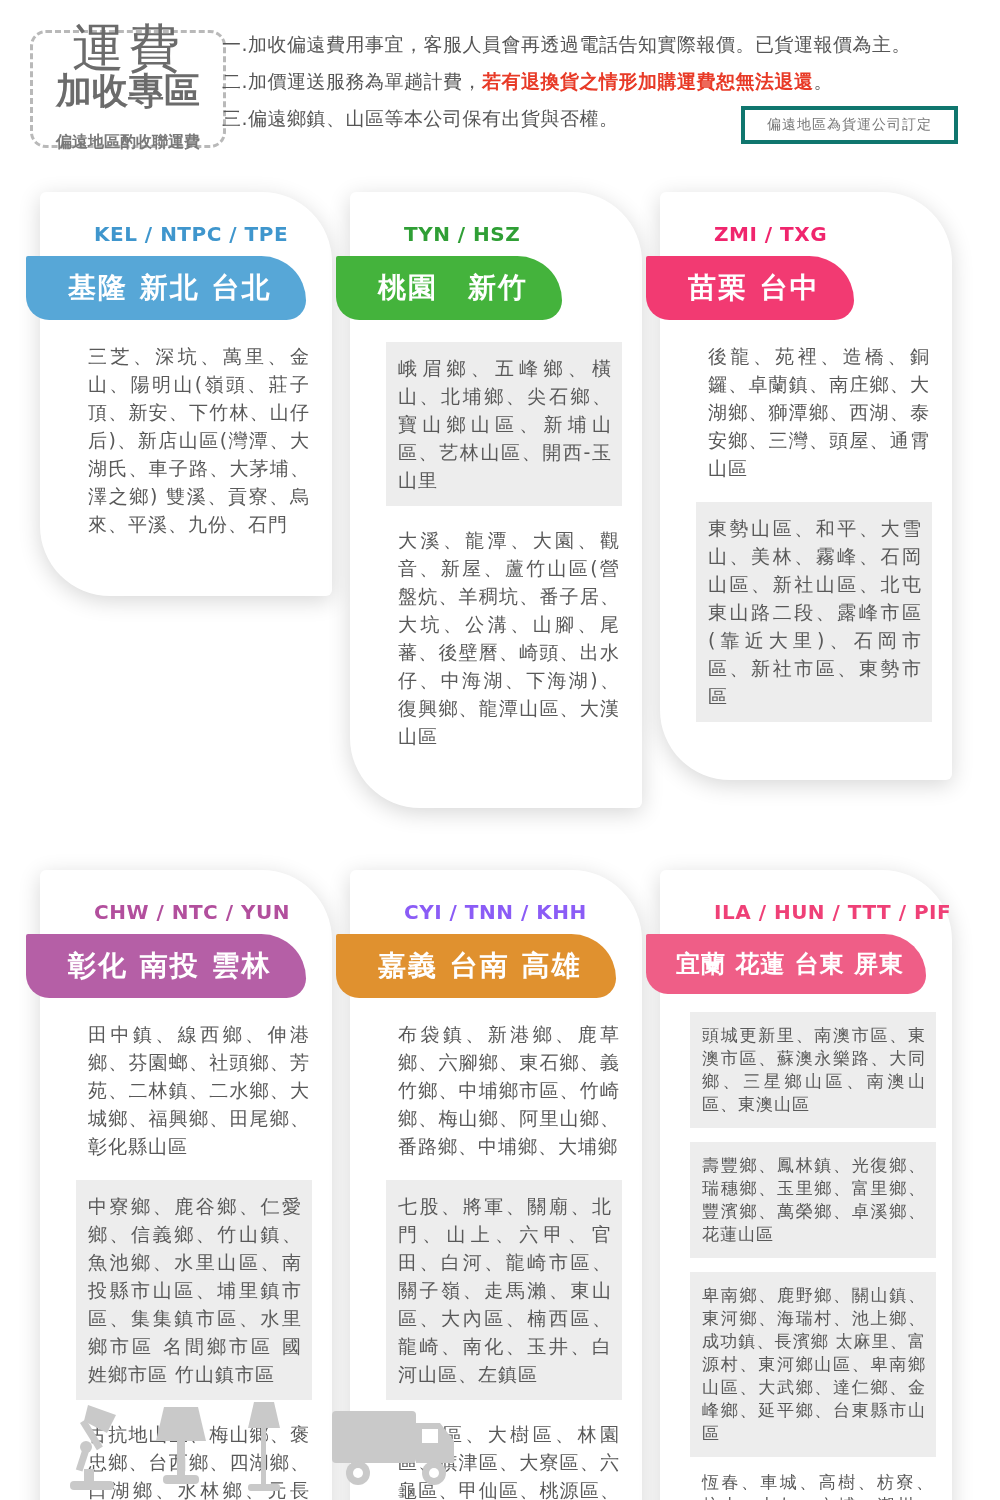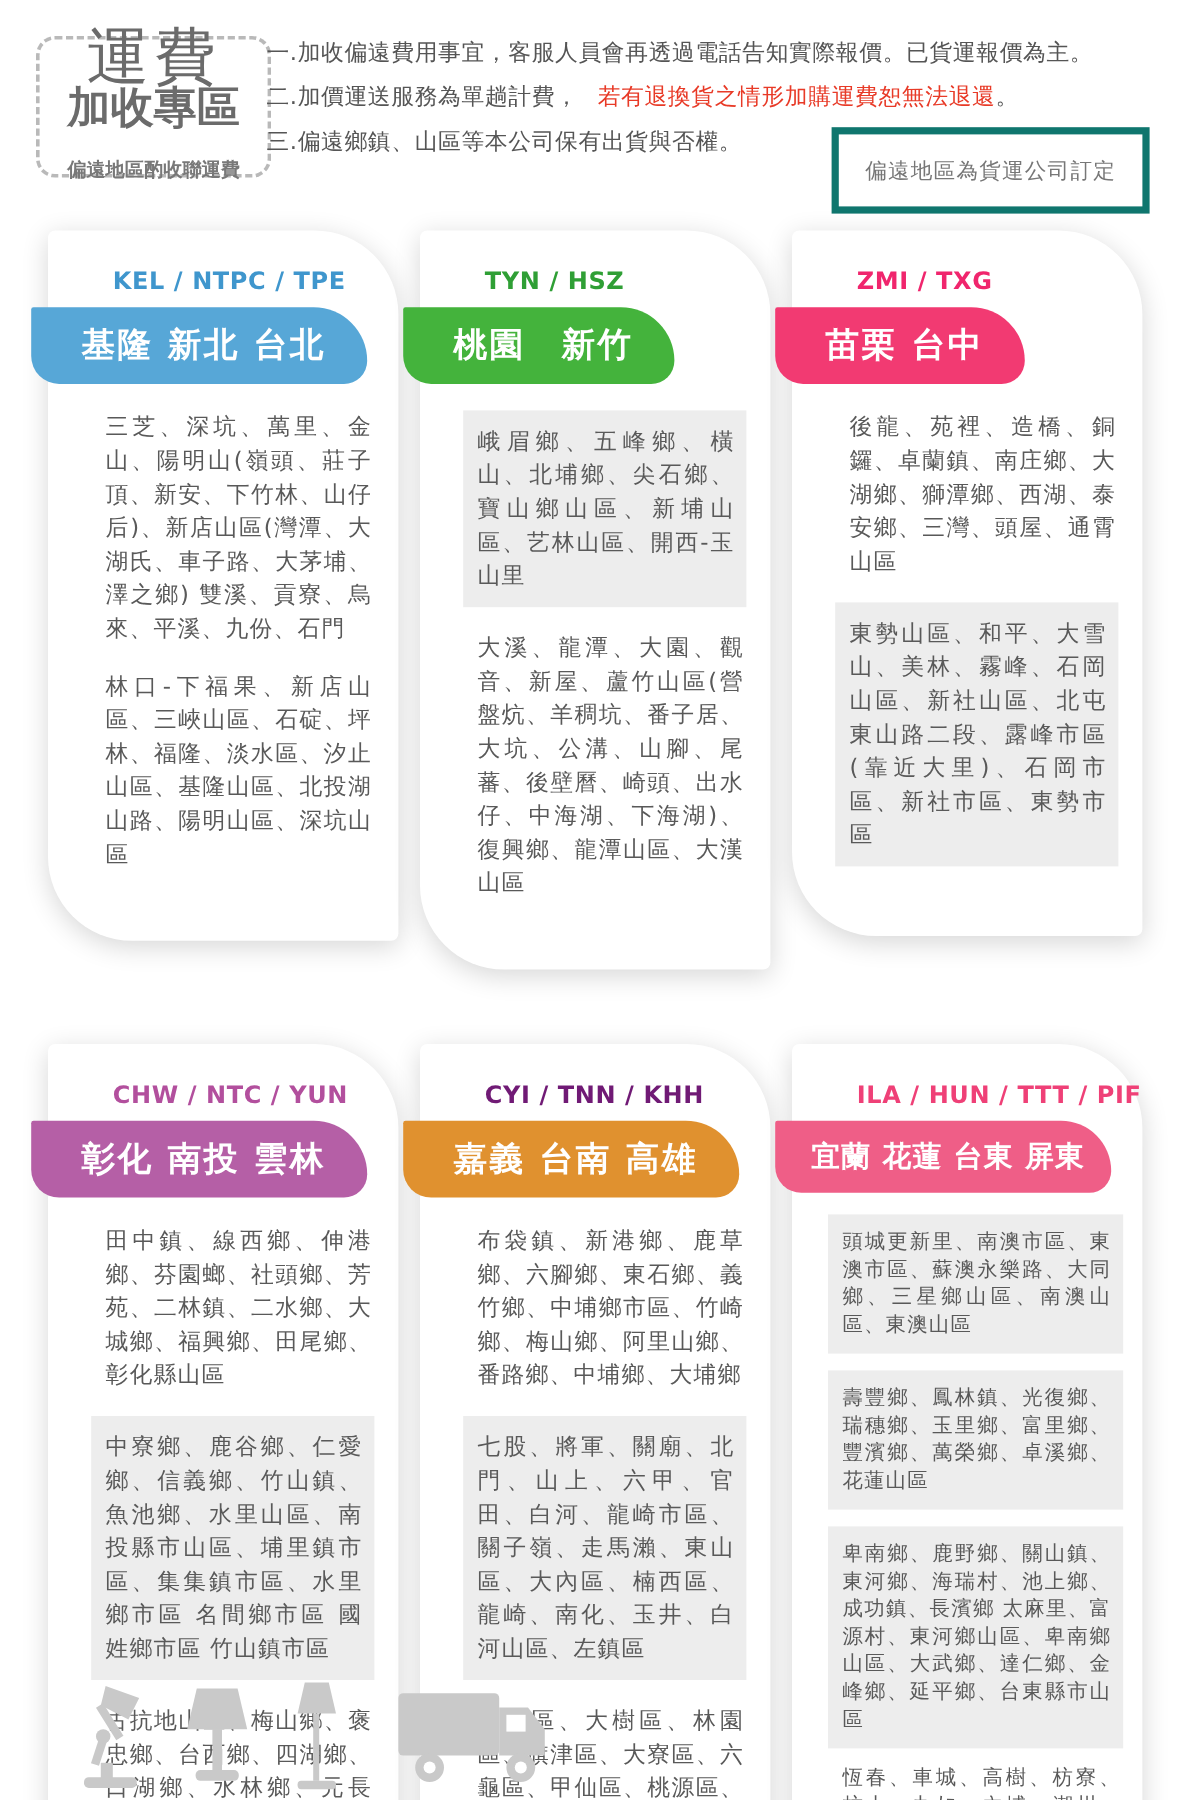--- a/index.html
+++ b/index.html
@@ -9,23 +9,23 @@
   
   .top-header { position:absolute; top:26px; left:30px; width:940px; height:130px; }
   .badge-box { position:absolute; top:4px; left:0; width:196px; height:118px;
                border:3px dashed #b9b9b9; border-radius:16px; background:#fff;
                display:flex; flex-direction:column; align-items:center; justify-content:center; }
   .badge-line1 { font-size:52px; font-weight:normal; color:#6b6b6b; line-height:44px; letter-spacing:4px;}
   .badge-line2 { font-size:36px; font-weight:bold; color:#6b6b6b; line-height:42px; }
   .badge-sub   { font-size:16px; font-weight:bold; color:#787878; margin-top:20px; }
   .notes { position:absolute; left:192px; top:0; width:730px; }
   .note-line { font-size:19px; color:#555; line-height:37px; letter-spacing:0.5px; white-space:nowrap; }
-  .note-line .hl { font-weight:normal;margin-left:16px; }
-  .freight-note-box { position:absolute; right:12px; top:80px; border:6px solid #0f766e;
-                      padding:18px 22px; font-size:18px; color:#777; background:#fff; letter-spacing:1px;}
+  .note-line .hl { font-weight:bold; }
+  .freight-note-box { position:absolute; right:12px; top:80px; border:4px solid #0f766e;
+                      padding:6px 22px; font-size:14px; color:#777; background:#fff; letter-spacing:1px;}
 
   
   .cards-grid { position:absolute; top:192px; left:40px; width:920px;
                 display:grid; grid-template-columns:repeat(3, 292px); column-gap:18px; row-gap:62px;
                 align-items:start; }
   .card { position:relative; background:#fff; border-radius:6px 70px 6px 70px;
           box-shadow:0 5px 22px rgba(0,0,0,0.16); padding-bottom:38px; min-height:330px; }
   .code { padding:30px 0 10px 54px; font-size:20px; font-weight:bold; letter-spacing:0.5px; }
   .banner { position:relative; margin-left:-14px; width:fit-content; max-width:300px;
             color:#fff; font-weight:bold; font-size:28px; letter-spacing:2px;
@@ -59,21 +59,20 @@
     </div>
   <div class="freight-note-box">偏遠地區為貨運公司訂定</div>
 </div>
 
 <div class="cards-grid">
   <div class="card">
     <div class="code" style="color: rgb(63, 150, 205);">KEL / NTPC / TPE</div>
     <div class="banner" style="background: rgb(87, 167, 215);">基隆 新北 台北</div>
     <div class="card-body">
         <div class="block plain">三芝、深坑、萬里、金山、陽明山(嶺頭、莊子頂、新安、下竹林、山仔后)、新店山區(灣潭、大湖氏、車子路、大茅埔、澤之鄉) 雙溪、貢寮、烏來、平溪、九份、石門</div>
-        <div class="block plain">林口-下福果、新店山區、三峽山區、石碇、坪林、福隆、淡水區、汐止山區、基隆山區、北投湖山路、陽明山區、深坑山區</div>
       </div>
   </div>
 
   <div class="card">
     <div class="code" style="color: rgb(47, 159, 53);">TYN / HSZ</div>
     <div class="banner" style="background: rgb(68, 179, 60);">桃園　新竹</div>
     <div class="card-body">
         <div class="block box">峨眉鄉、五峰鄉、橫山、北埔鄉、尖石鄉、寶山鄉山區、新埔山區、艺林山區、開西-玉山里</div>
         <div class="block plain">大溪、龍潭、大園、觀音、新屋、蘆竹山區(營盤炕、羊稠坑、番子居、大坑、公溝、山腳、尾蕃、後壁曆、崎頭、出水仔、中海湖、下海湖)、復興鄉、龍潭山區、大漢山區</div>
       </div>
@@ -92,21 +91,21 @@
     <div class="code" style="color: rgb(178, 79, 157);">CHW / NTC / YUN</div>
     <div class="banner" style="background: rgb(181, 95, 166);">彰化 南投 雲林</div>
     <div class="card-body">
         <div class="block plain">田中鎮、線西鄉、伸港鄉、芬園螂、社頭鄉、芳苑、二林鎮、二水鄉、大城鄉、福興鄉、田尾鄉、彰化縣山區</div>
         <div class="block box">中寮鄉、鹿谷鄉、仁愛鄉、信義鄉、竹山鎮、魚池鄉、水里山區、南投縣市山區、埔里鎮市區、集集鎮市區、水里鄉市區 名間鄉市區 國姓鄉市區 竹山鎮市區</div>
         <div class="block plain">古抗地山區、梅山鄉、褒忠鄉、台西鄉、四湖鄉、口湖鄉、水林鄉、元長鄉、東勢修、麥寮鄉、二崙鄉、崙背鄉、北港镇、古抗市區</div>
       </div>
   </div>
 
   <div class="card">
-    <div class="code" style="color: #701a75;">CYI / TNN / KHH</div>
+    <div class="code" style="color: #8b5cf6;">CYI / TNN / KHH</div>
     <div class="banner" style="background: rgb(224, 145, 47);">嘉義 台南 高雄</div>
     <div class="card-body">
         <div class="block plain">布袋鎮、新港鄉、鹿草鄉、六腳鄉、東石鄉、義竹鄉、中埔鄉市區、竹崎鄉、梅山鄉、阿里山鄉、番路鄉、中埔鄉、大埔鄉</div>
         <div class="block box">七股、將軍、關廟、北門、山上、六甲、官田、白河、龍崎市區、關子嶺、走馬瀨、東山區、大內區、楠西區、龍崎、南化、玉井、白河山區、左鎮區</div>
         <div class="block plain">燕巢區、大樹區、林園區、旗津區、大寮區、六龜區、甲仙區、桃源區、田寮區、那瑪夏區、旗山區、杉林區、內門、茂林區、美濃區、大社區學府路</div>
       </div>
   </div>
 
   <div class="card small">
     <div class="code" style="color: rgb(239, 64, 119);">ILA / HUN / TTT / PIF</div>

